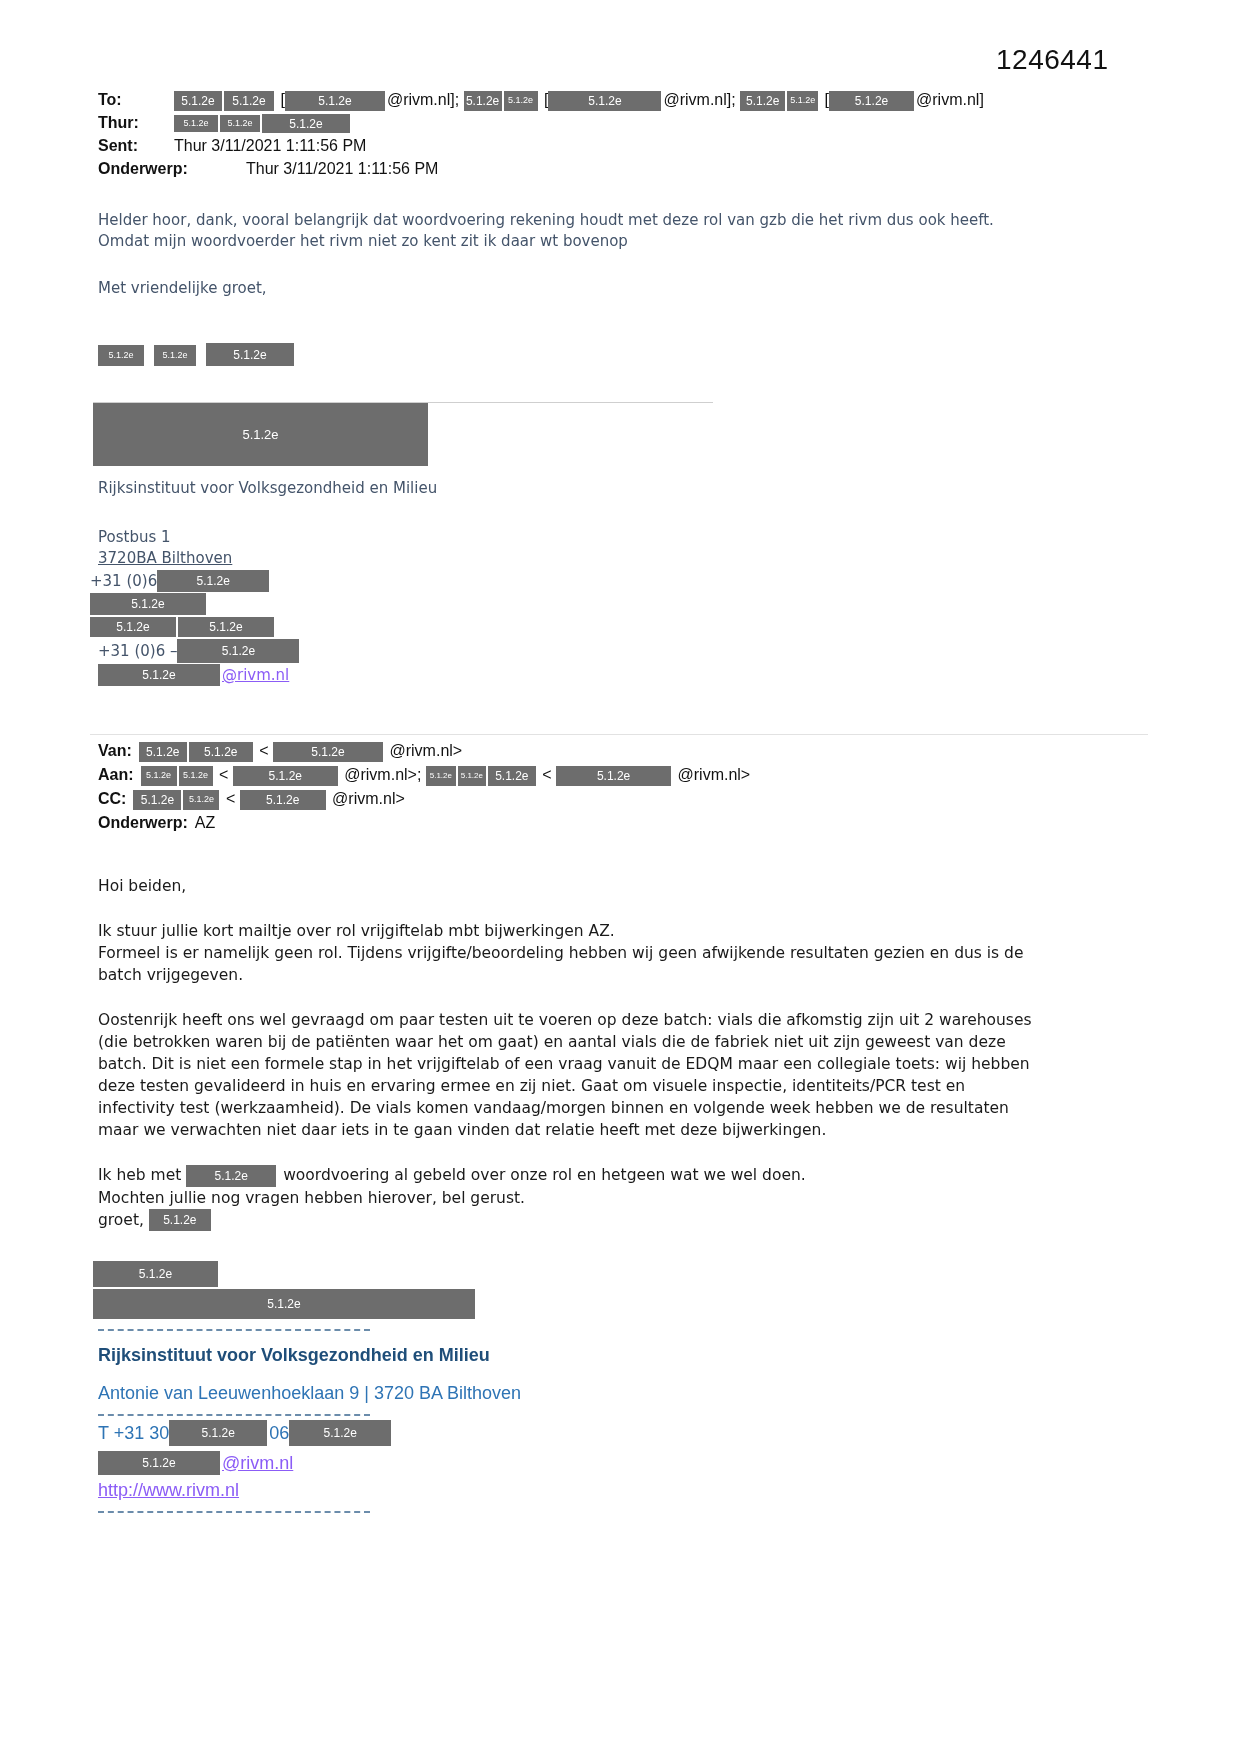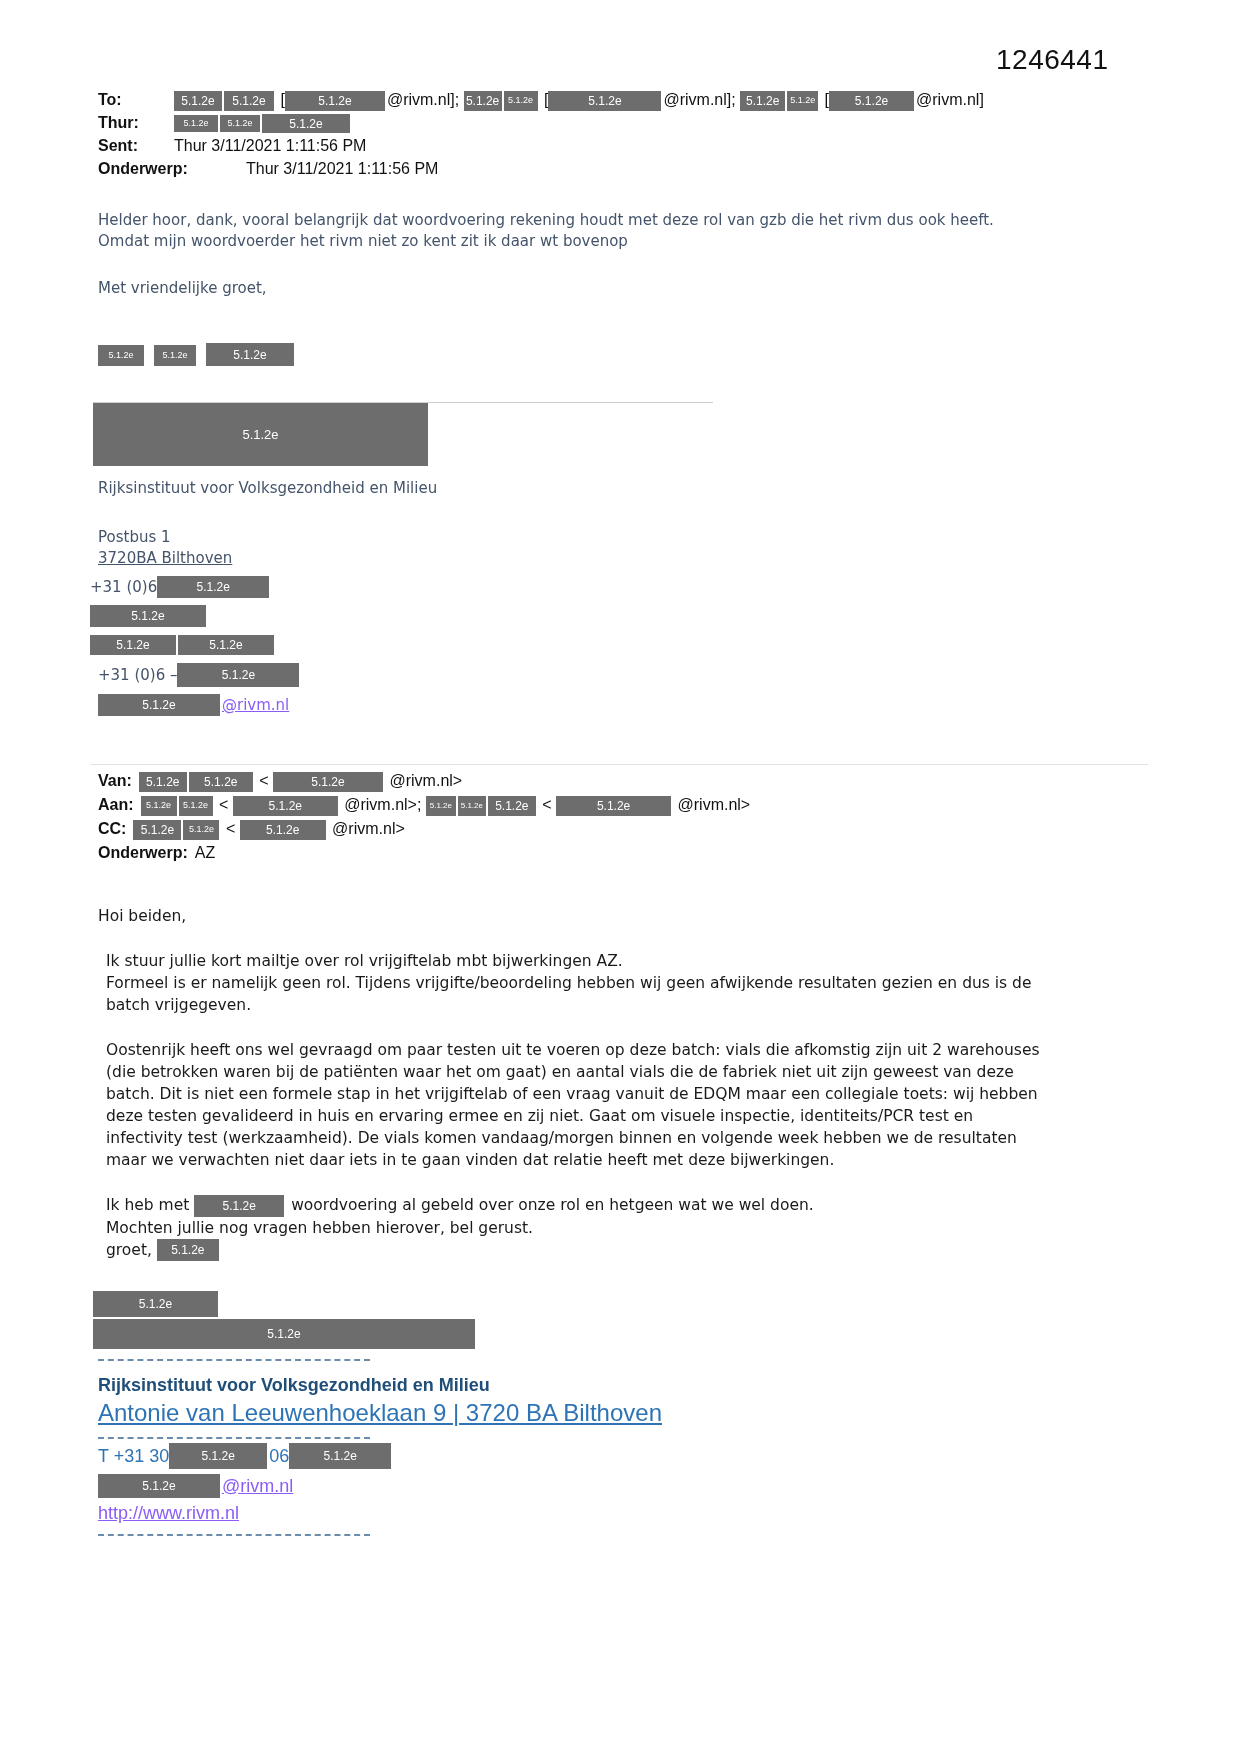--- a/index.html
+++ b/index.html
@@ -24,42 +24,42 @@
   .msg1{font-family:"DejaVu Sans",sans-serif;color:#44546a;font-size:15px;line-height:21px;}
   .msg1 .para{max-width:910px;margin-top:30px;}
   .msg1 .closing{margin-top:26px;}
   .name-boxes{margin-top:44px;display:flex;gap:8px;align-items:flex-end;}
   .block-wrap{margin-top:36px;margin-left:-5px;width:620px;border-top:1px solid #cfcfcf;}
   .redact-large{width:335px;height:63px;background:#6d6d6d;color:#fff;display:flex;
                 align-items:center;justify-content:center;font-size:13px;font-family:"Liberation Sans",sans-serif;}
   .org1{margin-top:12px;}
   .addr1{margin-top:28px;}
   .uline{text-decoration:underline;}
-  .sigline{margin-top:7px;min-height:22px;display:flex;align-items:center;flex-wrap:wrap;}
+  .sigline{margin-top:1px;min-height:22px;display:flex;align-items:center;flex-wrap:wrap;}
   .out1{margin-left:-8px;}
 
   .divider{margin-top:48px;margin-left:-8px;width:1058px;border-top:1px solid #e2e2e2;}
 
   
   .quoted{margin-top:4px;font-size:16px;line-height:24px;color:#111;}
   .q-row{display:flex;align-items:center;flex-wrap:wrap;min-height:23px;}
   .q-label{font-weight:bold;margin-right:7px;}
 
   
   .msg2{font-family:"DejaVu Sans",sans-serif;color:#1a1a1a;font-size:15.5px;line-height:22px;}
   .msg2 .greet{margin-top:40px;}
-  .msg2 .para{margin-top:23px;max-width:935px;white-space:pre-wrap;margin-left:8px;}
+  .msg2 .para{margin-top:23px;max-width:935px;white-space:pre-wrap;}
 
   
   .sig2{font-size:17px;color:#2e74b5;}
   .sig2-box1{margin-top:30px;margin-left:-5px;}
   .sig2-box2{margin-top:2px;margin-left:-5px;}
   .dash{width:272px;border-top:2px dashed #6b8cab;margin-top:10px;}
   .sig2-org{margin-top:14px;font-weight:bold;color:#1f4e79;font-size:18px;}
-  .sig2-addr{margin-top:3px;font-size:24px;text-decoration:underline;}
+  .sig2-addr{margin-top:17px;font-size:18px;}
   .sig2-line{margin-top:4px;min-height:26px;display:flex;align-items:center;color:#2e74b5;font-size:18px;}
   .sig2-url{margin-top:4px;font-size:18px;}
 </style>
 </head>
 <body>
 
 <div class="docid">1246441</div>
 
 <div class="page">
 

